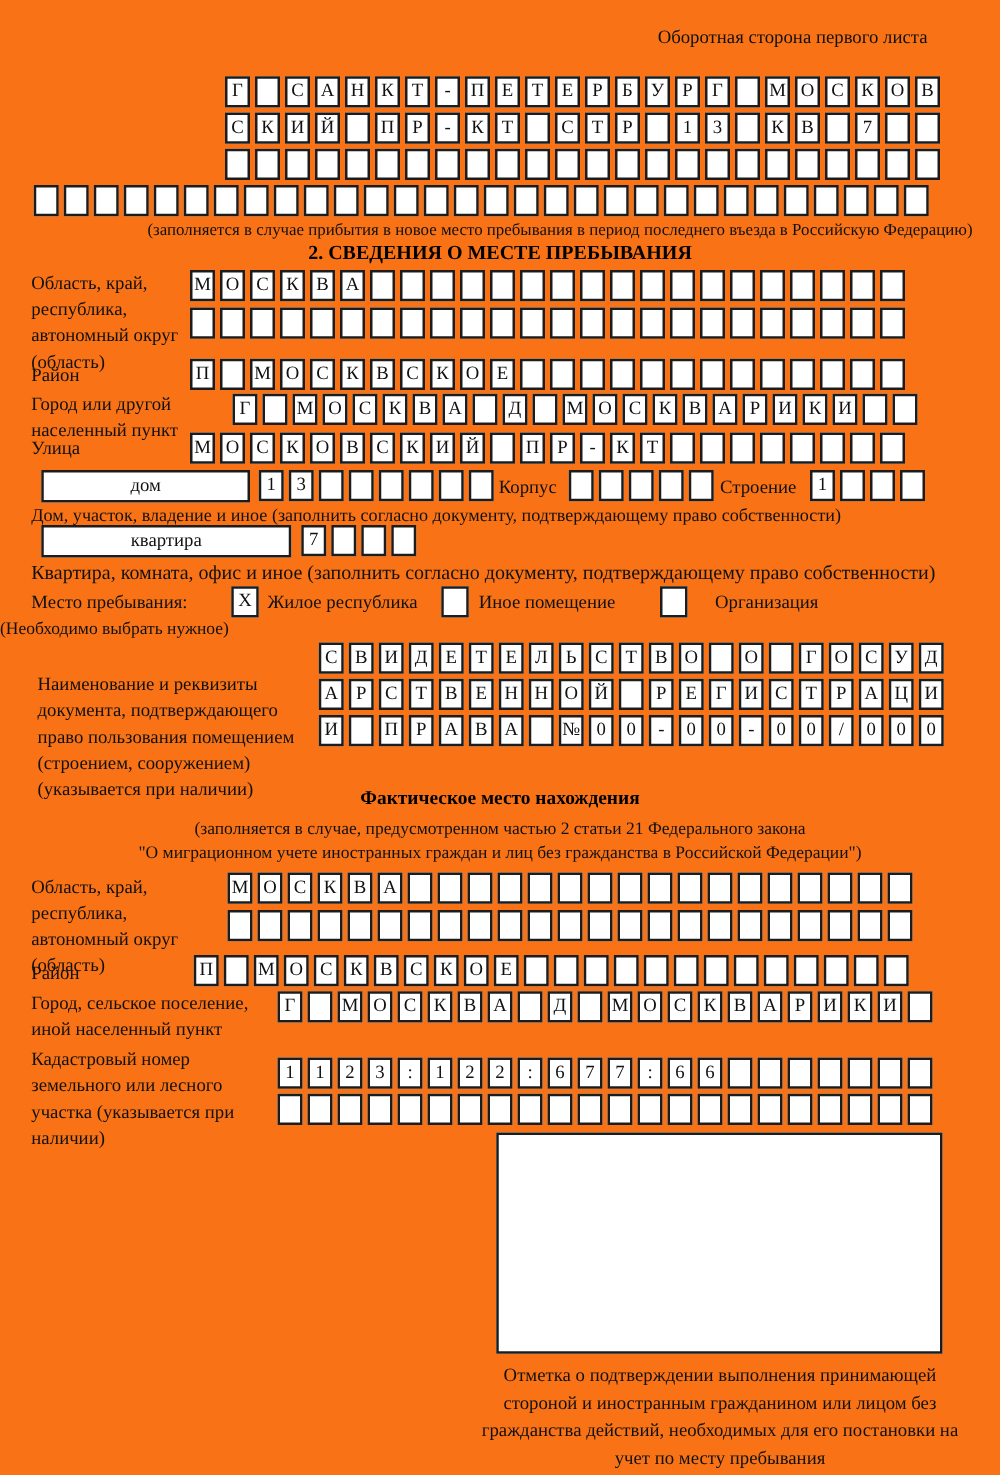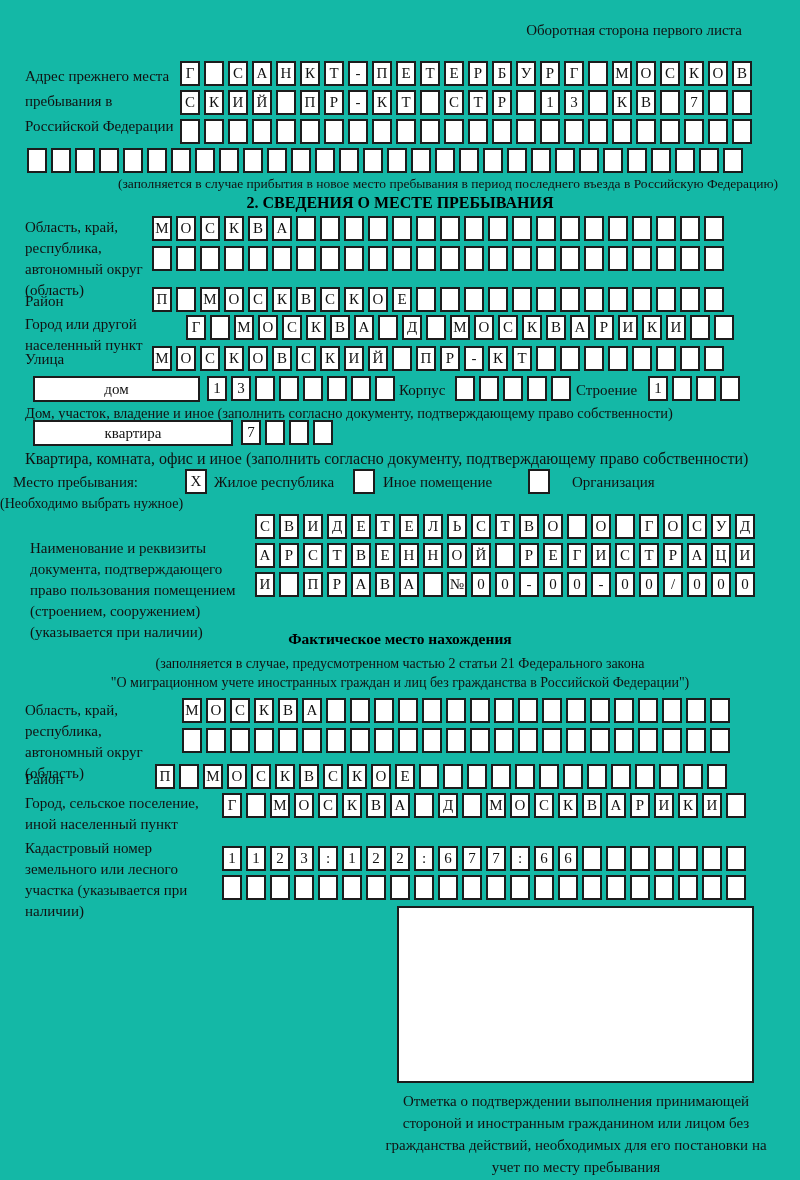--- a/index.html
+++ b/index.html
@@ -1,18 +1,18 @@
 <!DOCTYPE html>
 <html><head>
 <meta charset="utf-8">
 <style>
   html,body { margin:0; padding:0; background:#fff; }
   .page {
     position:relative; width:800px; height:1180px; margin:0 auto;
-    background:#14b8a6; color:#111;
+    background:#f97316; color:#111;
     font-family:"Liberation Serif","DejaVu Serif",serif;
     overflow:hidden;
   }
   .abs { position:absolute; }
   .flabel { font-size:15px; line-height:21px; color:#111; }
   .note  { font-size:13.5px; color:#111; }
   .title { font-weight:bold; font-size:15.5px; color:#000; }
   .center { text-align:center; width:800px; left:0; }
   .cellrow { display:flex; gap:4px; }
   .cell {
@@ -34,21 +34,20 @@
   }
   .stampbox { box-sizing:border-box; border:2px solid #1c1c1c; background:#fff; }
 </style>
 </head>
 <body>
 
 <div class="page">
 
   <div class="abs note" style="top:22px; right:58px; font-size:15px;">Оборотная сторона первого листа</div>
 
-  <div class="abs flabel" style="left:25px; top:64px; width:155px; line-height:25px;">Адрес прежнего места пребывания в Российской Федерации</div>
   <div class="abs cellrow" style="left:180px; top:61px;">
       <span class="cell">Г</span>
       <span class="cell"></span>
       <span class="cell">С</span>
       <span class="cell">А</span>
       <span class="cell">Н</span>
       <span class="cell">К</span>
       <span class="cell">Т</span>
       <span class="cell">-</span>
       <span class="cell">П</span>
@@ -323,21 +322,21 @@
 
   <div class="abs labelbox" style="left:33px; top:420px; width:200px; height:26px;">квартира</div>
   <div class="abs cellrow" style="left:241px; top:420px;">
       <span class="cell">7</span>
       <span class="cell"></span>
       <span class="cell"></span>
       <span class="cell"></span>
     </div>
   <div class="abs note" style="left:25px; top:450px; font-size:16px;">Квартира, комната, офис и иное (заполнить согласно документу, подтверждающему право собственности)</div>
 
-  <div class="abs flabel" style="left:13px; top:472px;">Место пребывания:</div>
+  <div class="abs flabel" style="left:25px; top:472px;">Место пребывания:</div>
   <div class="abs checkbox" style="left:185px; top:469px;">X</div>
   <div class="abs flabel" style="left:214px; top:472px;">Жилое республика</div>
   <div class="abs checkbox" style="left:353px; top:469px;"></div>
   <div class="abs flabel" style="left:383px; top:472px;">Иное помещение</div>
   <div class="abs checkbox" style="left:528px; top:469px;"></div>
   <div class="abs flabel" style="left:572px; top:472px;">Организация</div>
   <div class="abs note" style="left:0; top:496px; width:640px; text-align:left; font-size:14px;">(Необходимо выбрать нужное)</div>
 
   <div class="abs flabel" style="left:30px; top:538px; width:232px;">Наименование и реквизиты документа, подтверждающего право пользования помещением (строением, сооружением) (указывается при наличии)</div>
   <div class="abs cellrow" style="left:255px; top:514px;">

